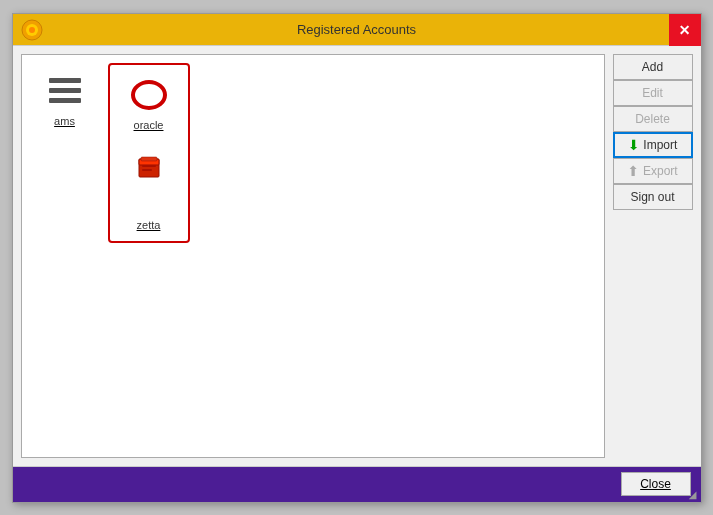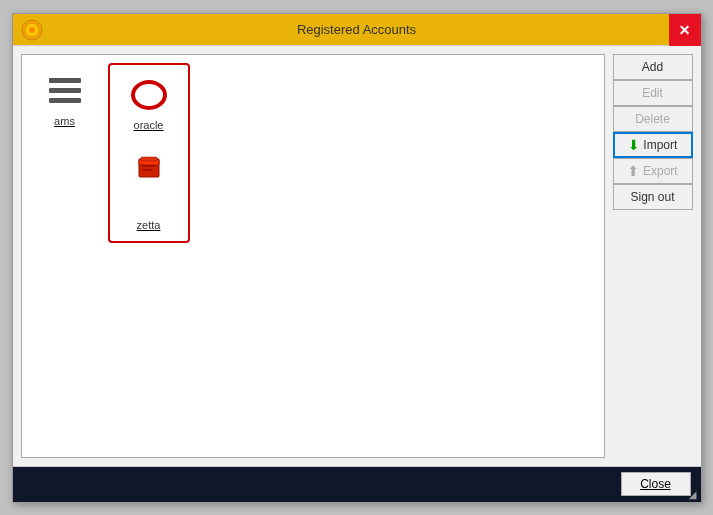--- a/index.html
+++ b/index.html
@@ -187,21 +187,21 @@
       width: 70px;
       height: 24px;
       background: #f0f0f0;
       border: 1px solid #aaa;
       cursor: pointer;
       font-size: 12px;
     }
     .footer-wrapper {
       position: relative;
       height: 36px;
-      background: #0f172a;
+      background: #4c1d95;
       border-top: 1px solid #ccc;
       display: flex;
       align-items: center;
       justify-content: flex-end;
       padding-right: 10px;
       text-decoration: underline;
     }
   </style>
 </head>
 <body>

